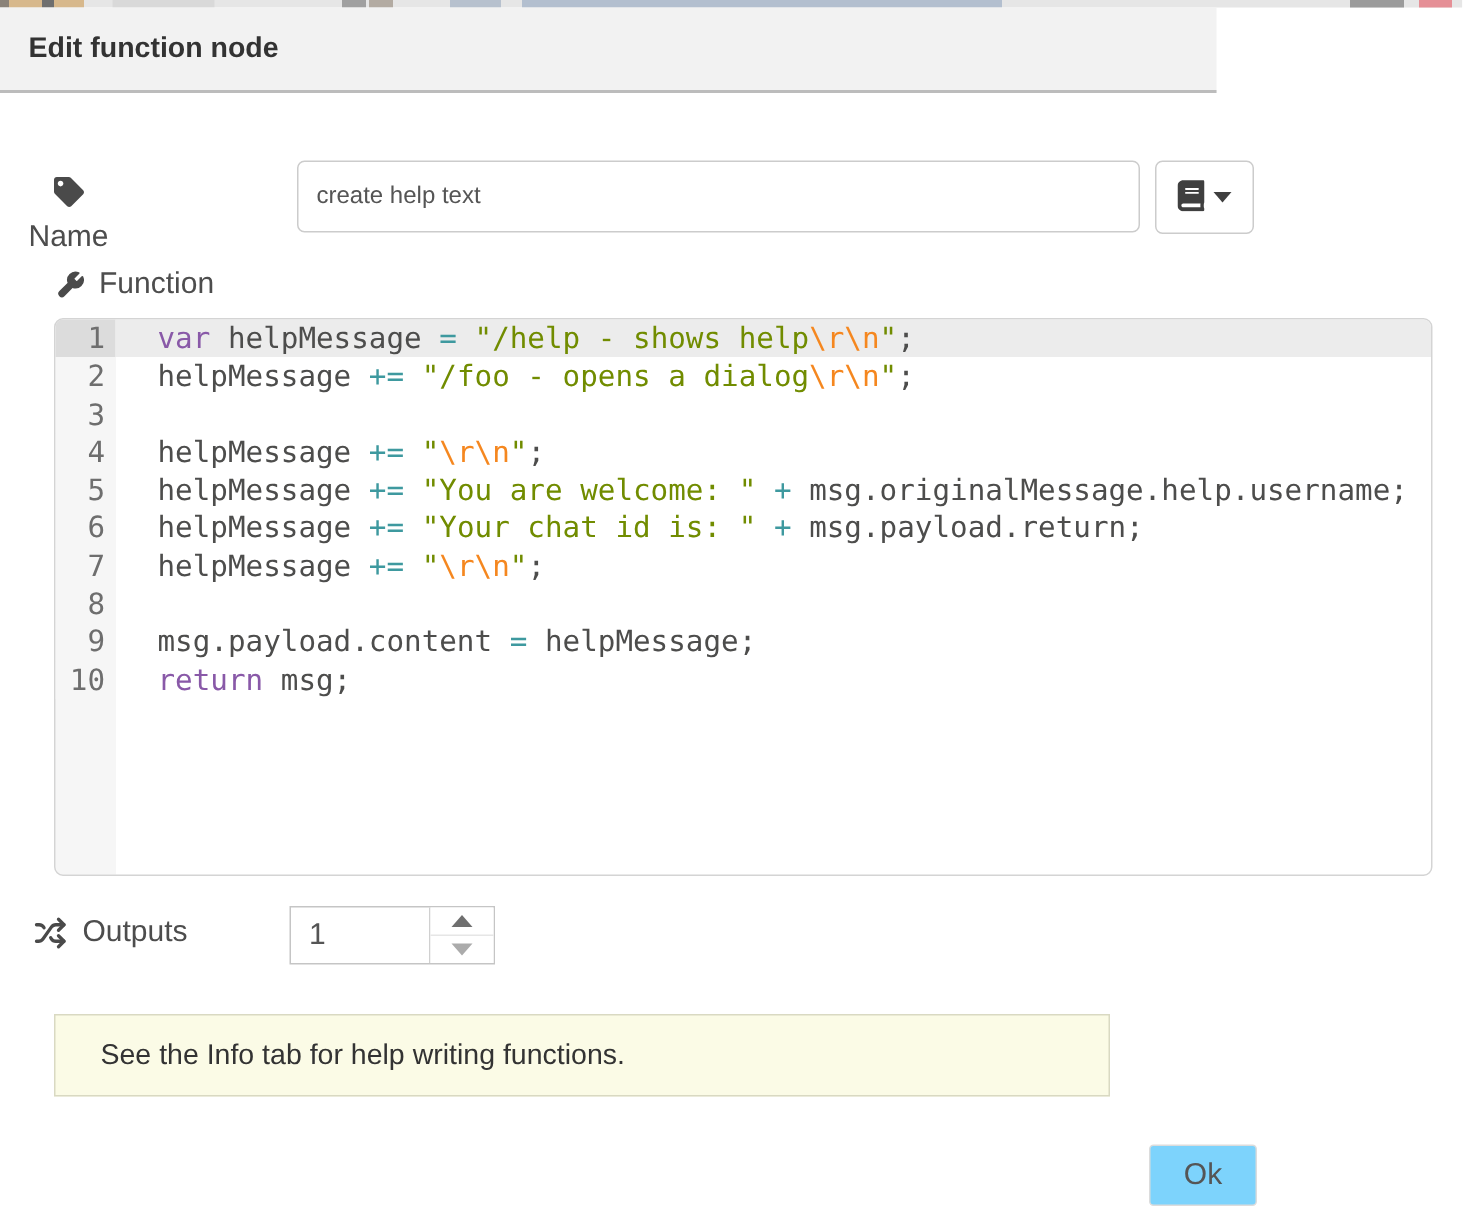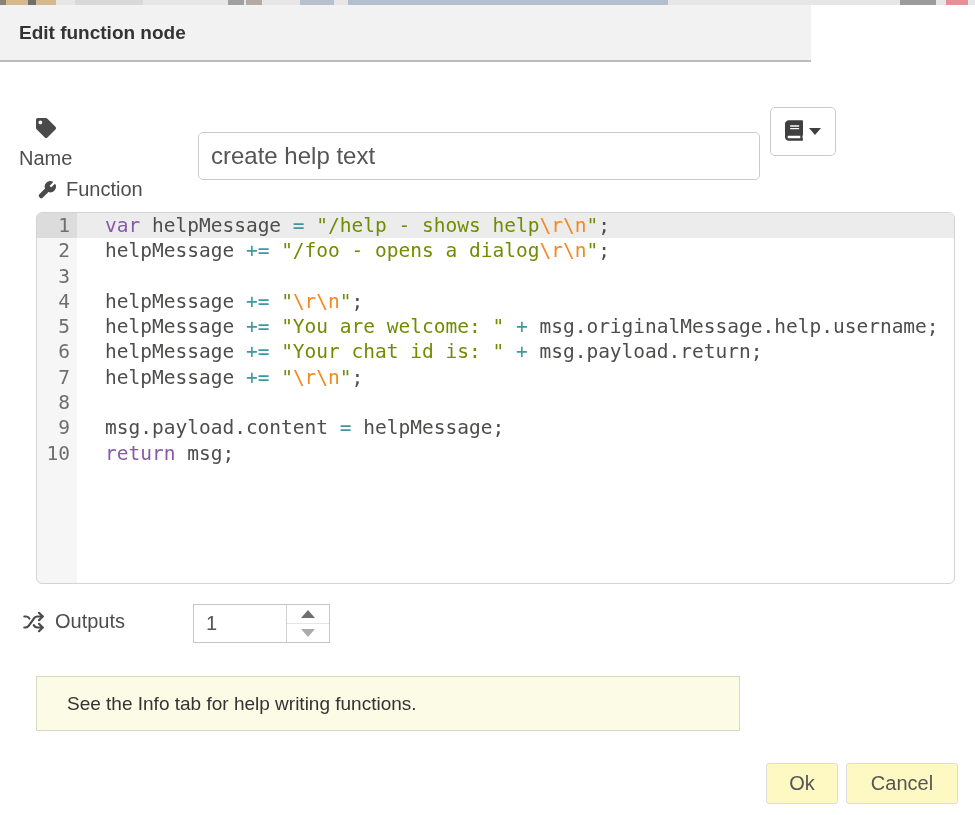--- a/index.html
+++ b/index.html
@@ -18,22 +18,22 @@
 
   
   .field-label{position:absolute;display:flex;align-items:center;gap:9px;font-size:20px;color:#4d4d4d;}
   #name-label{left:19px;top:118px;flex-direction:column;}
   #function-label{left:37px;top:178px;}
   #outputs-label{left:21px;top:610px;}
   .field-label svg{display:block;}
 
   
   .text-input{position:absolute;left:198px;top:107px;width:562px;height:48px;box-sizing:border-box;
-              border:1px solid #ccc;border-radius:5px;font-size:24px;color:#555;padding:0 12px;
-              font-family:"Liberation Sans",sans-serif;outline:none;background:#fff;margin-top:25px;}
+              border:1px solid #ccc;border-radius:5px;font-size:16px;color:#555;padding:0 12px;
+              font-family:"Liberation Sans",sans-serif;outline:none;background:#fff;}
 
   
   .library-button{position:absolute;left:770px;top:107px;width:66px;height:49px;box-sizing:border-box;
               background:#fff;border:1px solid #ccc;border-radius:5px;display:flex;align-items:center;
               justify-content:center;gap:6px;cursor:pointer;padding:0;}
   .caret-down{width:0;height:0;border-left:6px solid transparent;border-right:6px solid transparent;
               border-top:7px solid #3f3f3f;}
 
   
   .editor{position:absolute;left:36px;top:212px;width:919px;height:372px;box-sizing:border-box;
@@ -61,21 +61,21 @@
           border-bottom:8px solid #6f6f6f;}
   .tri-down{width:0;height:0;border-left:7px solid transparent;border-right:7px solid transparent;
           border-top:8px solid #ababab;}
 
   
   .info-box{position:absolute;left:36px;top:676px;width:704px;height:55px;box-sizing:border-box;
             background:#fbfbe6;border:1px solid #d9d9c2;display:flex;align-items:center;
             padding-left:30px;font-size:19px;color:#333;}
 
   
-  .footer-button{position:absolute;top:763px;height:41px;box-sizing:border-box;background:#fef9c3;
+  .footer-button{position:absolute;top:763px;height:41px;box-sizing:border-box;background:#7dd3fc;
             border:1px solid #dcdcdc;border-radius:3px;font-size:20px;color:#555;cursor:pointer;
             font-family:"Liberation Sans",sans-serif;}
   #ok-button{left:766px;width:72px;}
   #cancel-button{left:846px;width:112px;}
 </style>
 </head>
 <body>
 
 <div class="screen">
 
@@ -187,14 +187,13 @@
       </button>
       <button class="spin-btn">
         <span class="tri-down"></span>
       </button>
     </div>
   </div>
 
   <div class="info-box">See the Info tab for help writing functions.</div>
 
   <button class="footer-button" id="ok-button">Ok</button>
-  <button class="footer-button" id="cancel-button">Cancel</button>
 </div>
 
 </body></html>

